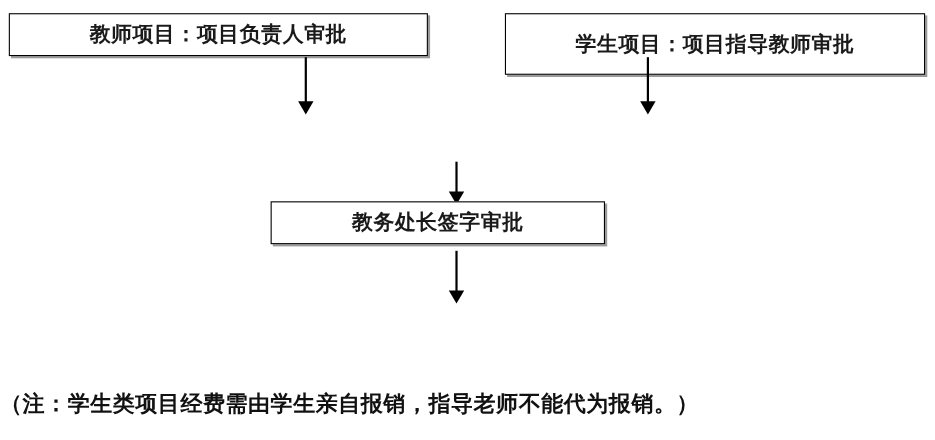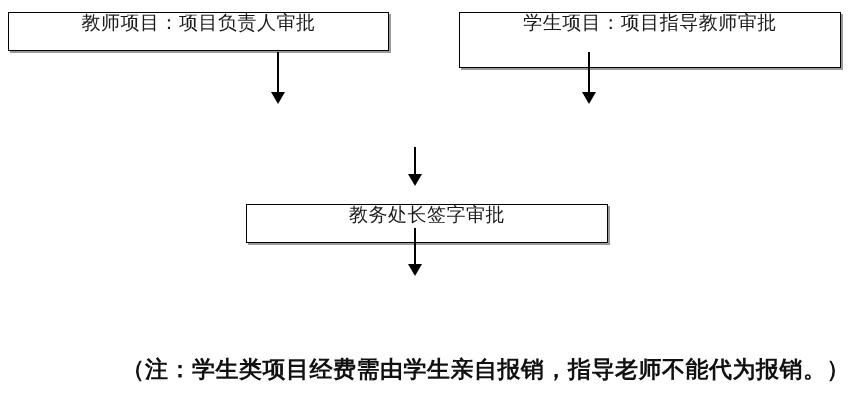--- a/index.html
+++ b/index.html
@@ -18,21 +18,23 @@
   }
 
   
   .flow-box {
     position: absolute;
     box-sizing: border-box;
     background: #ffffff;
     border: 1.5px solid #000000;
     box-shadow: 2px 2px 0 0 #9a9a9a;
     display: flex;
+    align-items: center;
     justify-content: center;
+    font-weight: bold;
   }
   .flow-box .box-label {
     font-size: 19px;
     line-height: 1;
     color: #1a1a1a;
     letter-spacing: 0.5px;
     white-space: nowrap;
   }
   .flow-box.wide .box-label {
     font-size: 18px;
@@ -60,22 +62,22 @@
     border-right: 7px solid transparent;
     border-top: 12px solid #000000;
   }
 
   
   #footnote {
     position: absolute;
     left: 0;
     right: 0;
     top: 356px;
-    text-align: right;
-    font-size: 23px;
+    text-align: left;
+    font-size: 20px;
     line-height: 1.2;
     color: #111111;
     font-weight: 700;
     letter-spacing: 0.5px;
     white-space: nowrap;
   }
 </style>
 </head>
 <body>
 
@@ -98,21 +100,21 @@
     <div class="shaft" style="height: 42px;"></div>
     <div class="head" style="top: 40px;"></div>
   </div>
 
 
   <div class="arrow" id="edge-e3" style="left: 407px; top: 147px; height: 39px;">
     <div class="shaft" style="height: 29px;"></div>
     <div class="head" style="top: 27px;"></div>
   </div>
 
-  <div class="flow-box" id="node-n4" style="left: 246px; top: 204px; width: 362px; height: 39px;">
+  <div class="flow-box" id="node-n4" style="left: 246px; top: 183px; width: 304px; height: 39px;">
     <span class="box-label">教务处长签字审批</span>
   </div>
 
   <div class="arrow" id="edge-e4" style="left: 407px; top: 228px; height: 48px;">
     <div class="shaft" style="height: 38px;"></div>
     <div class="head" style="top: 36px;"></div>
   </div>
 
 
   <div id="footnote">（注：学生类项目经费需由学生亲自报销，指导老师不能代为报销。）</div>

